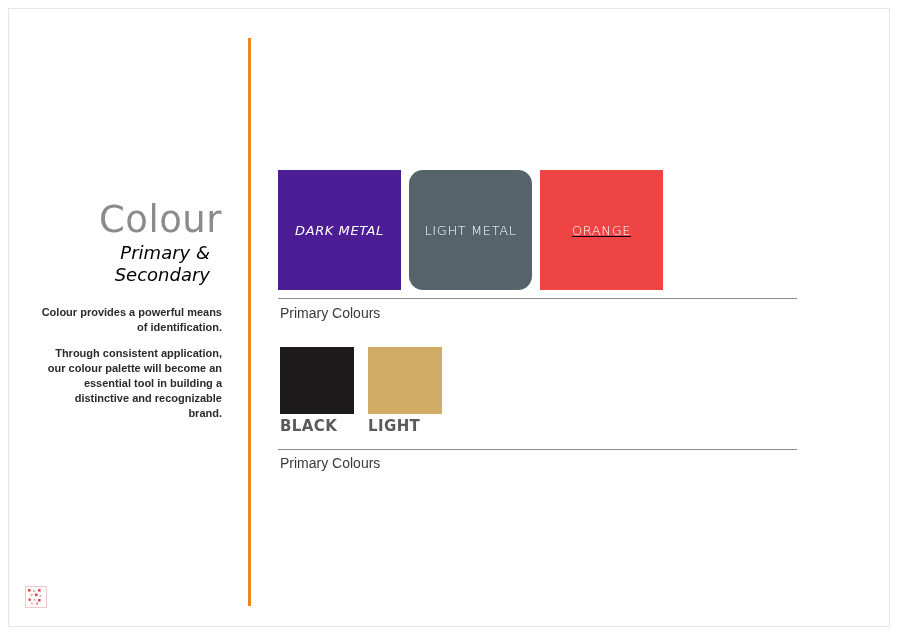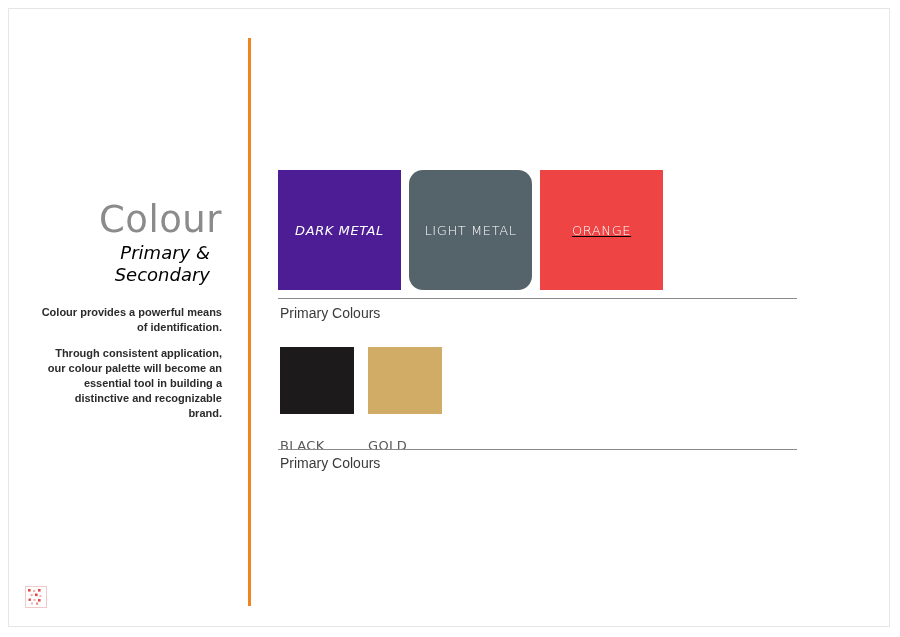--- a/index.html
+++ b/index.html
@@ -138,26 +138,26 @@
   }
   .sec-item {
     width: 74px;
   }
   .swatch-secondary {
     width: 74px;
     height: 67px;
     box-sizing: border-box;
   }
   .sec-label {
-    margin-top: 24px;
-    font-size: 13px;
+    margin-top: 3px;
+    font-size: 15px;
     color: #5a5a5a;
     letter-spacing: 0.4px;
     font-family: "DejaVu Sans", sans-serif;
-    font-weight: 400;
+    font-weight: 700;
     white-space: nowrap;
   }
 
   
   #logo-placeholder {
     position: absolute;
     left: 25px;
     top: 586px;
     width: 22px;
     height: 22px;
@@ -194,21 +194,21 @@
   <div id="hrule1" class="hrule"></div>
   <div id="caption1" class="caption">Primary Colours</div>
 
   <div id="secondary-row">
     <div class="sec-item">
       <div class="swatch-secondary" style="background-color: rgb(28, 26, 26);"></div>
       <div class="sec-label">BLACK</div>
     </div>
     <div class="sec-item">
       <div class="swatch-secondary" style="background-color: rgb(209, 172, 102);"></div>
-      <div class="sec-label">GOLD</div>
+      <div class="sec-label">LIGHT</div>
     </div>
   </div>
 
   <div id="hrule2" class="hrule"></div>
   <div id="caption2" class="caption">Primary Colours</div>
 
   <div id="logo-placeholder">
     <svg width="22" height="22" viewBox="0 0 22 22" aria-hidden="true">
       <rect x="0.5" y="0.5" width="21" height="21" fill="#ffffff" stroke="#f0c9c9" stroke-width="1"></rect>
       <rect x="3" y="3" width="2.6" height="2.6" fill="#e24a4a"></rect>

